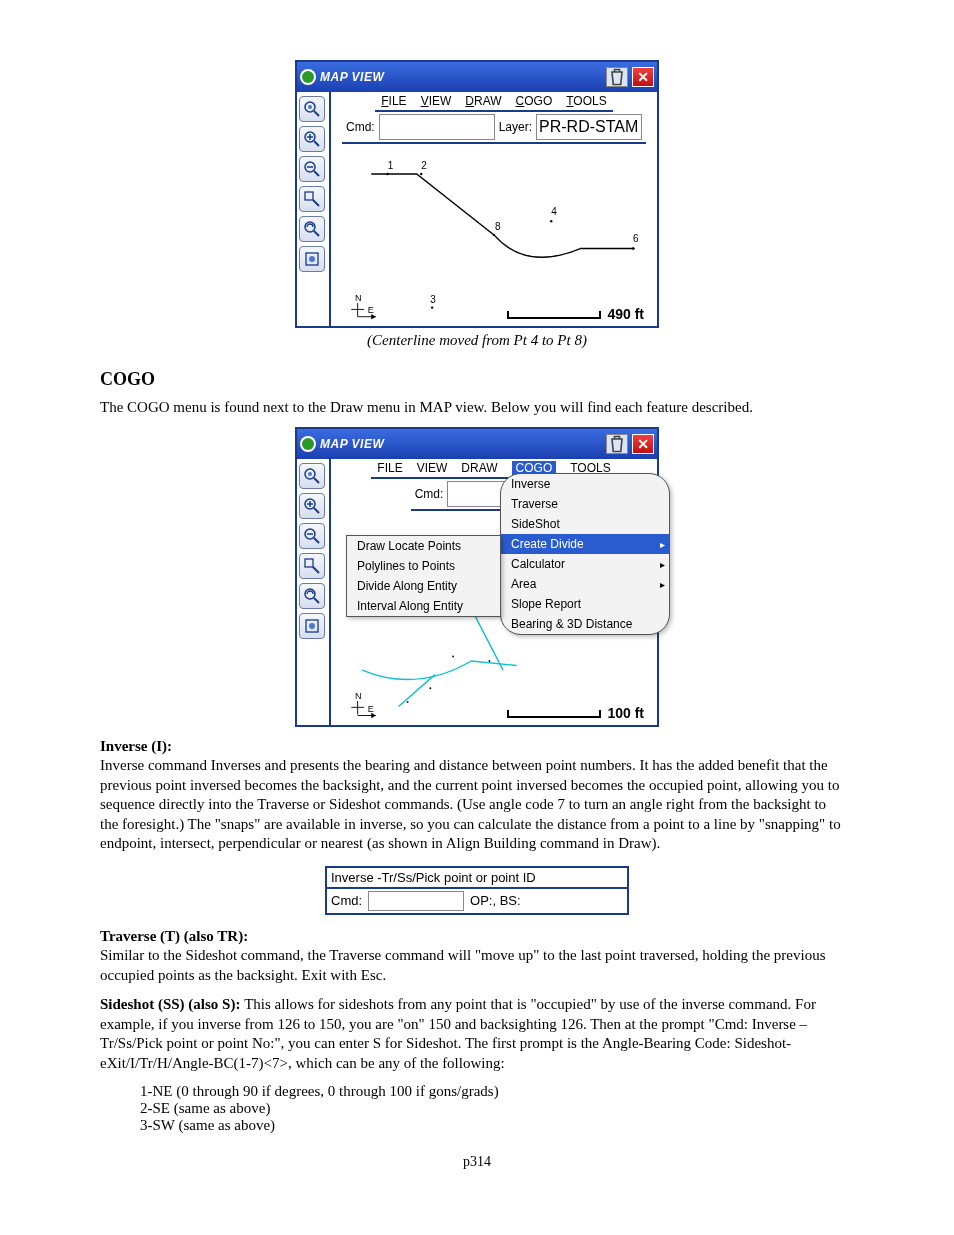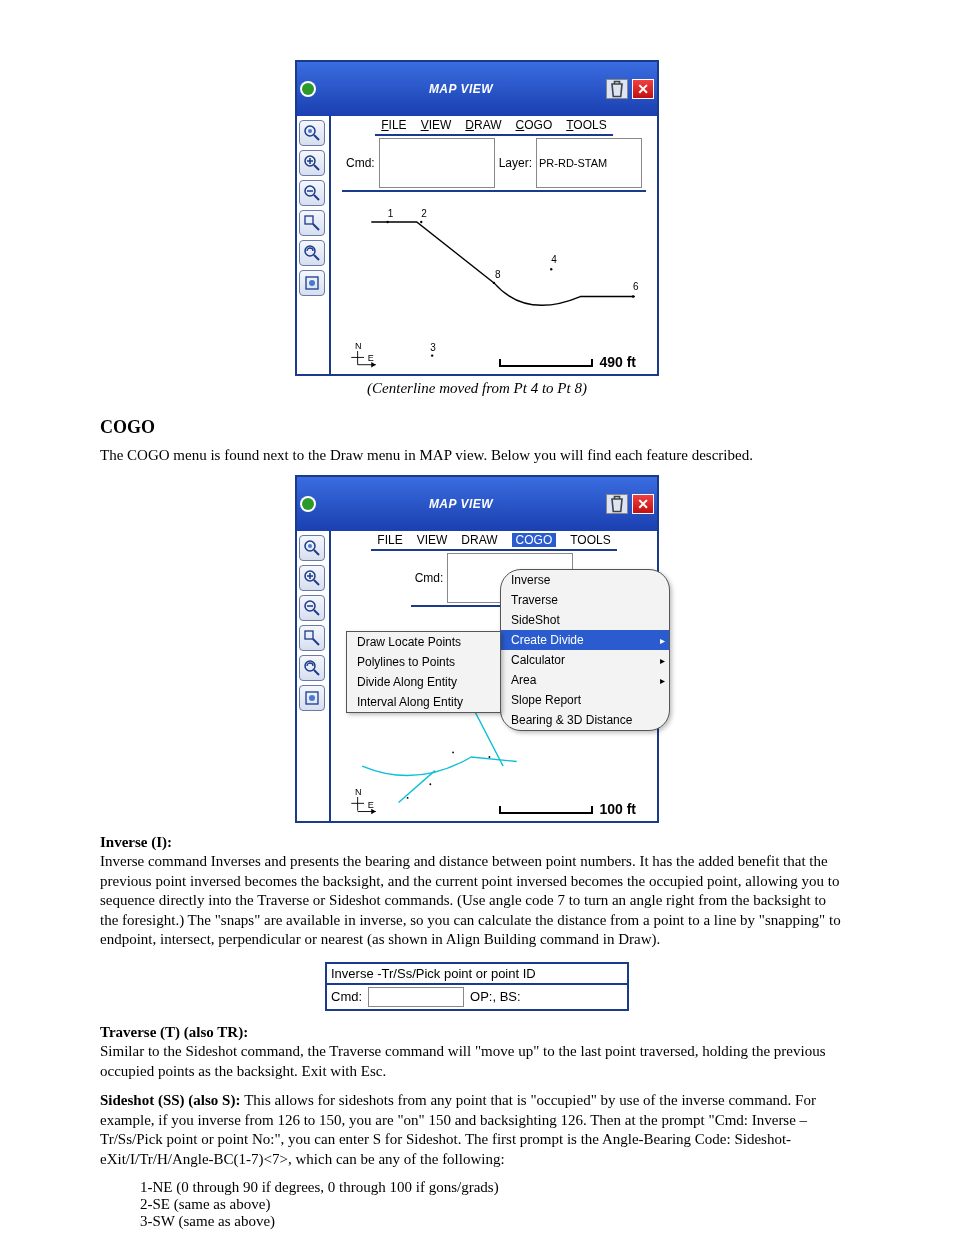--- a/index.html
+++ b/index.html
@@ -31,23 +31,22 @@
     display: flex;
     flex-direction: column;
   }
   .titlebar {
     background: linear-gradient(to bottom, #3a6de0, #1a3fb0);
     color: #fff;
     font-weight: bold;
     display: flex;
     align-items: center;
     height: 22px;
-    padding: 16px 3px;
+    padding: 4px 3px;
     gap: 4px;
-    text-align: center;
   }
   .titlebar .logo {
     width: 16px; height: 16px;
     background: #fff; border-radius: 50%;
     display: inline-block;
     position: relative;
   }
   .titlebar .logo::after {
     content: "";
     position: absolute; left: 2px; top: 2px; width: 12px; height: 12px;
@@ -105,30 +104,30 @@
   .menubar span { text-decoration: underline; text-decoration-color: transparent; }
   .cmdrow {
     display: flex;
     align-items: center;
     gap: 4px;
     padding: 2px 4px;
     border-bottom: 2px solid #1a3a8a;
     font-size: 12px;
   }
   .cmdrow input {
-    font-size: 11px;
+    font-size: 16px;
     border: 1px solid #888;
     height: 16px;
-    padding: 16px 2px;
+    padding: 4px 2px;
   }
   .canvas-wrap { position: relative; flex: 1; }
   .canvas-wrap svg { width: 100%; height: 100%; display: block; }
   .scalebar {
     position: absolute;
-    right: 8px; bottom: 4px;
+    right: 0; bottom: 4px;
     font-weight: bold;
     font-size: 14px;
   }
   .scalebar .bar {
     height: 6px; width: 90px;
     border-left: 2px solid #000;
     border-right: 2px solid #000;
     border-bottom: 2px solid #000;
     display: inline-block;
     vertical-align: middle;

